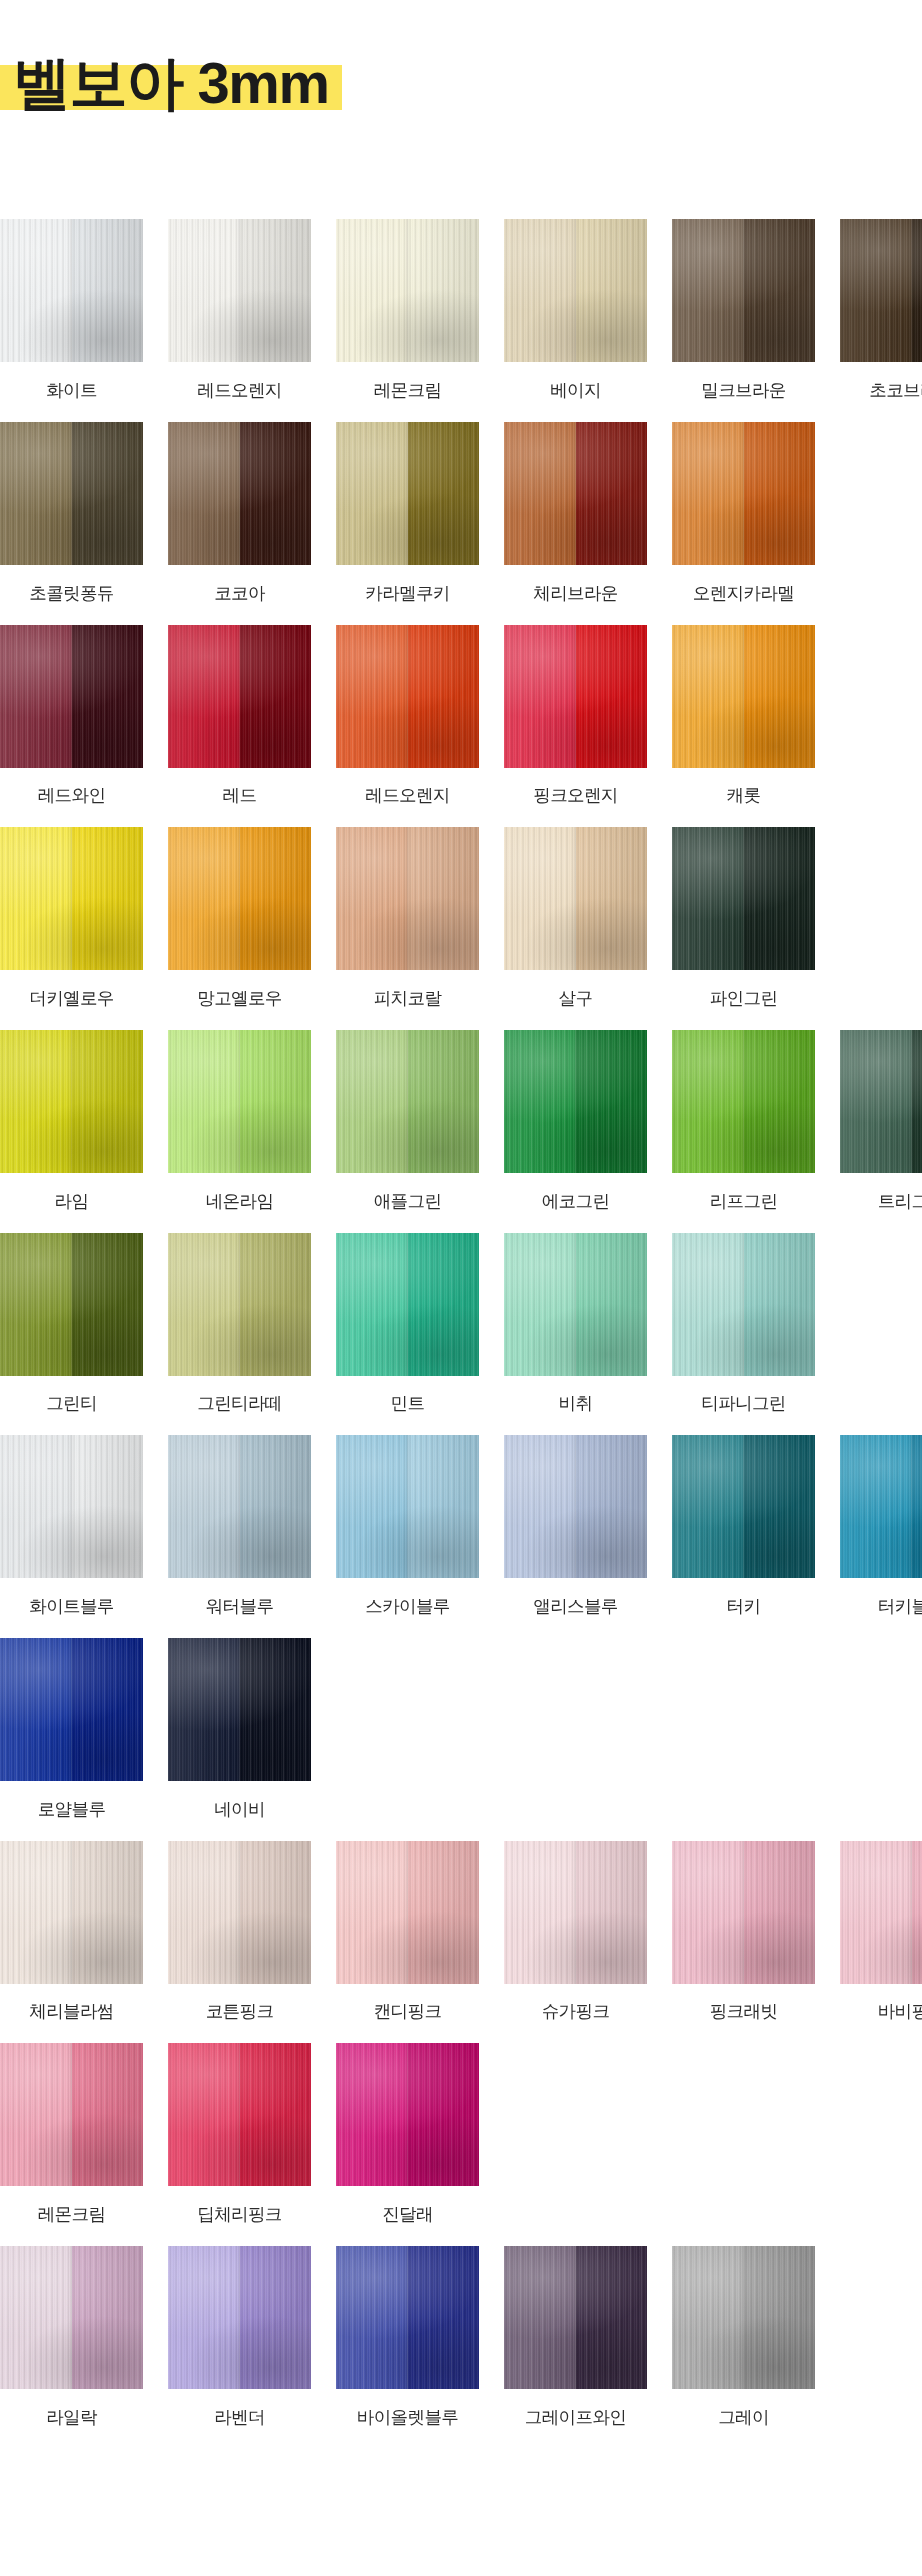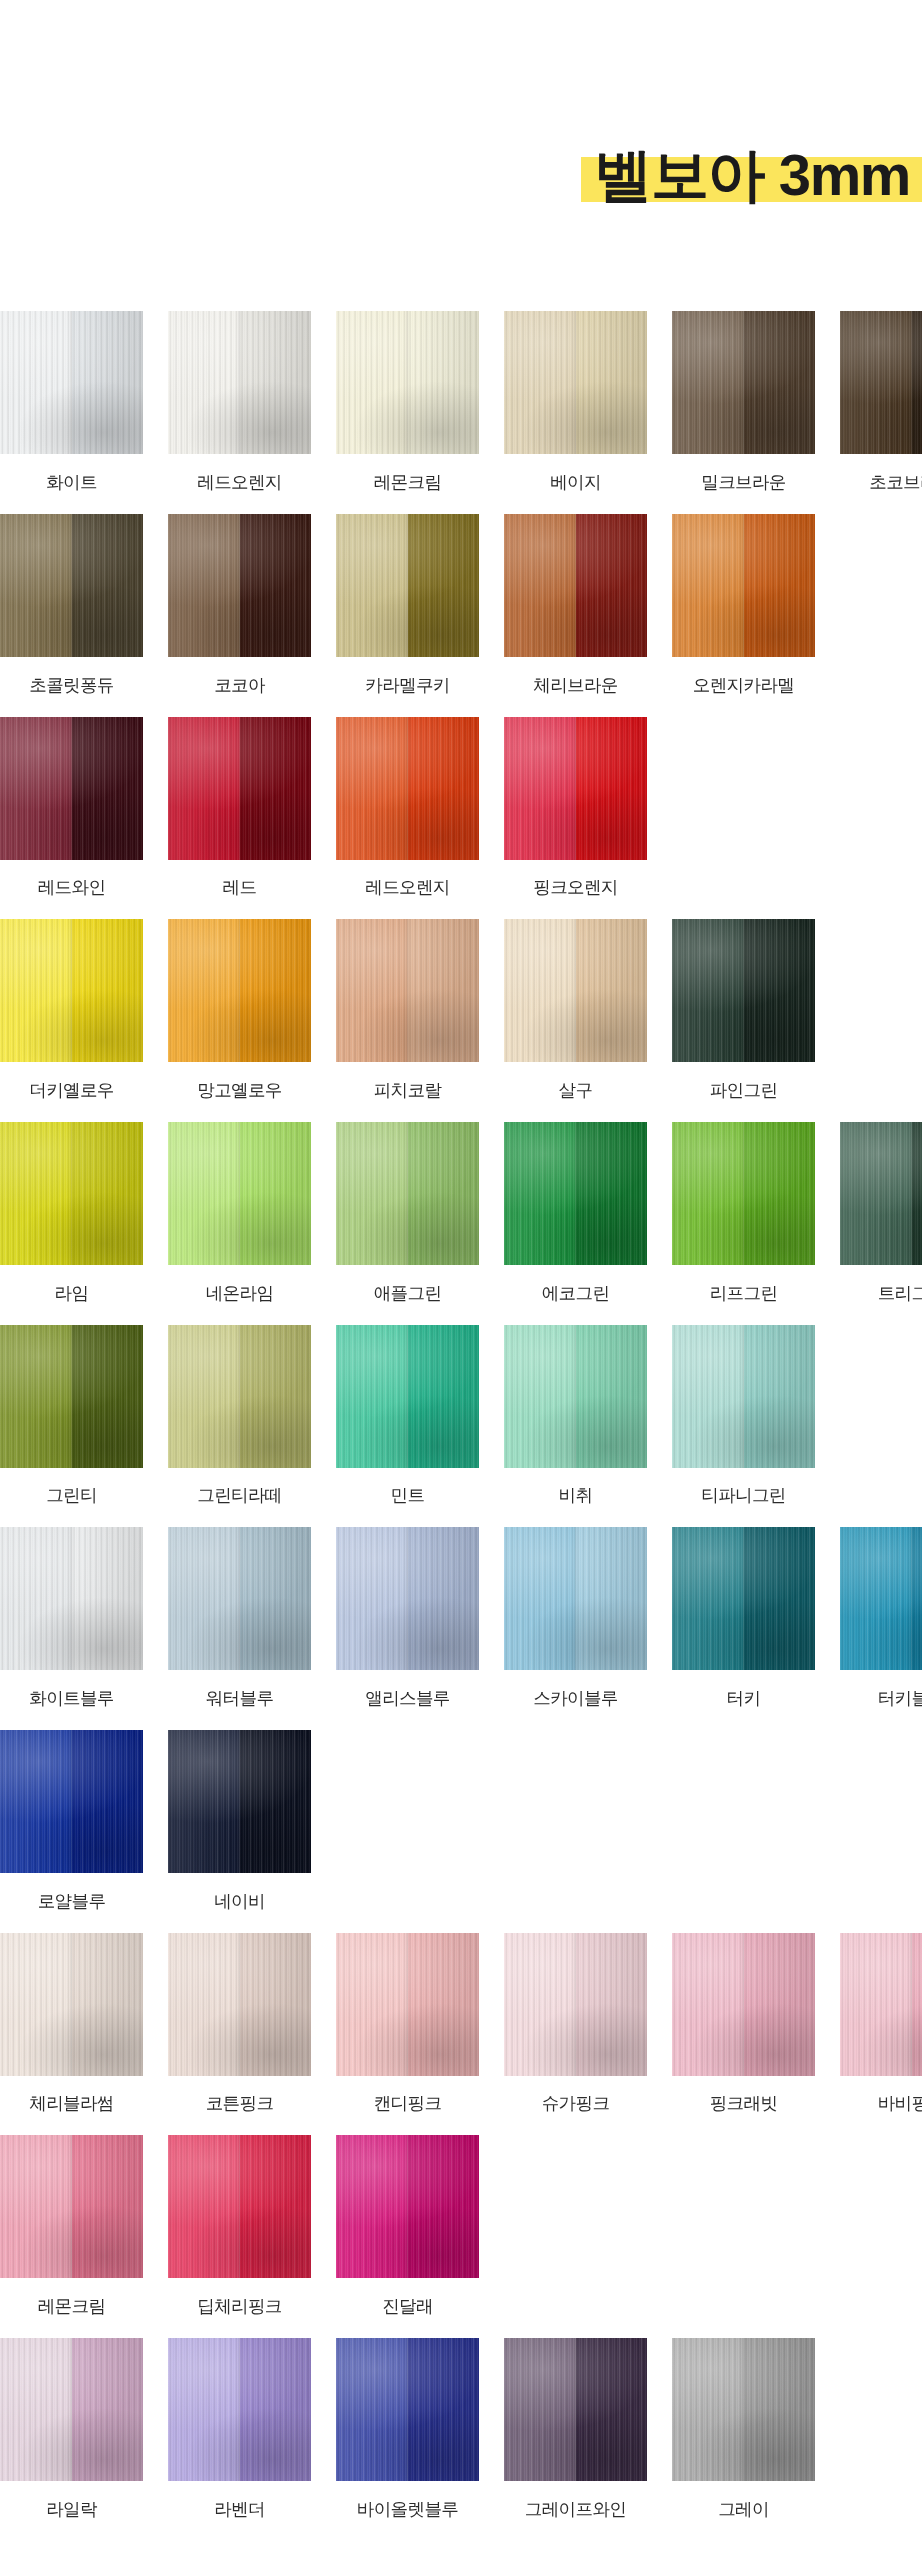--- a/index.html
+++ b/index.html
@@ -12,23 +12,22 @@
   }
   .page {
     width: 923px;
     margin: 0 auto;
     padding-top: 0;
     background: #fff;
   }
 
   
   .header {
-    text-align: right;
-    padding-top: 107px;
-    margin-top: 38px;
+    text-align: left;
+    padding-top: 53px;
   }
   .title-wrap {
     display: inline-block;
     position: relative;
     padding: 0 13px;
   }
   .title-hl {
     position: absolute;
     left: 0;
     right: 0;
@@ -290,20 +289,30 @@
         <div class="cell">
           <div class="swatch">
             <div class="half left" style="background: rgb(224, 40, 70);"></div>
             <div class="half right" style="background: rgb(224, 13, 20);"></div>
             <div class="fibre"></div>
             <div class="sheen"></div>
             <div class="seam"></div>
           </div>
           <div class="label">핑크오렌지</div>
         </div>
+        <div class="cell">
+          <div class="swatch">
+            <div class="half left" style="background: rgb(240, 165, 42);"></div>
+            <div class="half right" style="background: rgb(239, 143, 10);"></div>
+            <div class="fibre"></div>
+            <div class="sheen"></div>
+            <div class="seam"></div>
+          </div>
+          <div class="label">캐롯</div>
+        </div>
       </div>
       <div class="row">
         <div class="cell">
           <div class="swatch">
             <div class="half left" style="background: rgb(246, 232, 58);"></div>
             <div class="half right" style="background: rgb(243, 220, 16);"></div>
             <div class="fibre"></div>
             <div class="sheen"></div>
             <div class="seam"></div>
           </div>
@@ -480,37 +489,37 @@
             <div class="half left" style="background: rgb(185, 204, 215);"></div>
             <div class="half right" style="background: rgb(167, 192, 205);"></div>
             <div class="fibre"></div>
             <div class="sheen"></div>
             <div class="seam"></div>
           </div>
           <div class="label">워터블루</div>
         </div>
         <div class="cell">
           <div class="swatch">
+            <div class="half left" style="background: rgb(140, 195, 220);"></div>
+            <div class="half right" style="background: rgb(163, 208, 228);"></div>
+            <div class="fibre"></div>
+            <div class="sheen"></div>
+            <div class="seam"></div>
+          </div>
+          <div class="label">스카이블루</div>
+        </div>
+        <div class="cell">
+          <div class="swatch">
             <div class="half left" style="background: rgb(182, 196, 223);"></div>
             <div class="half right" style="background: rgb(168, 184, 214);"></div>
             <div class="fibre"></div>
             <div class="sheen"></div>
             <div class="seam"></div>
           </div>
           <div class="label">앨리스블루</div>
-        </div>
-        <div class="cell">
-          <div class="swatch">
-            <div class="half left" style="background: rgb(140, 195, 220);"></div>
-            <div class="half right" style="background: rgb(163, 208, 228);"></div>
-            <div class="fibre"></div>
-            <div class="sheen"></div>
-            <div class="seam"></div>
-          </div>
-          <div class="label">스카이블루</div>
         </div>
         <div class="cell">
           <div class="swatch">
             <div class="half left" style="background: rgb(27, 123, 134);"></div>
             <div class="half right" style="background: rgb(12, 93, 104);"></div>
             <div class="fibre"></div>
             <div class="sheen"></div>
             <div class="seam"></div>
           </div>
           <div class="label">터키</div>

